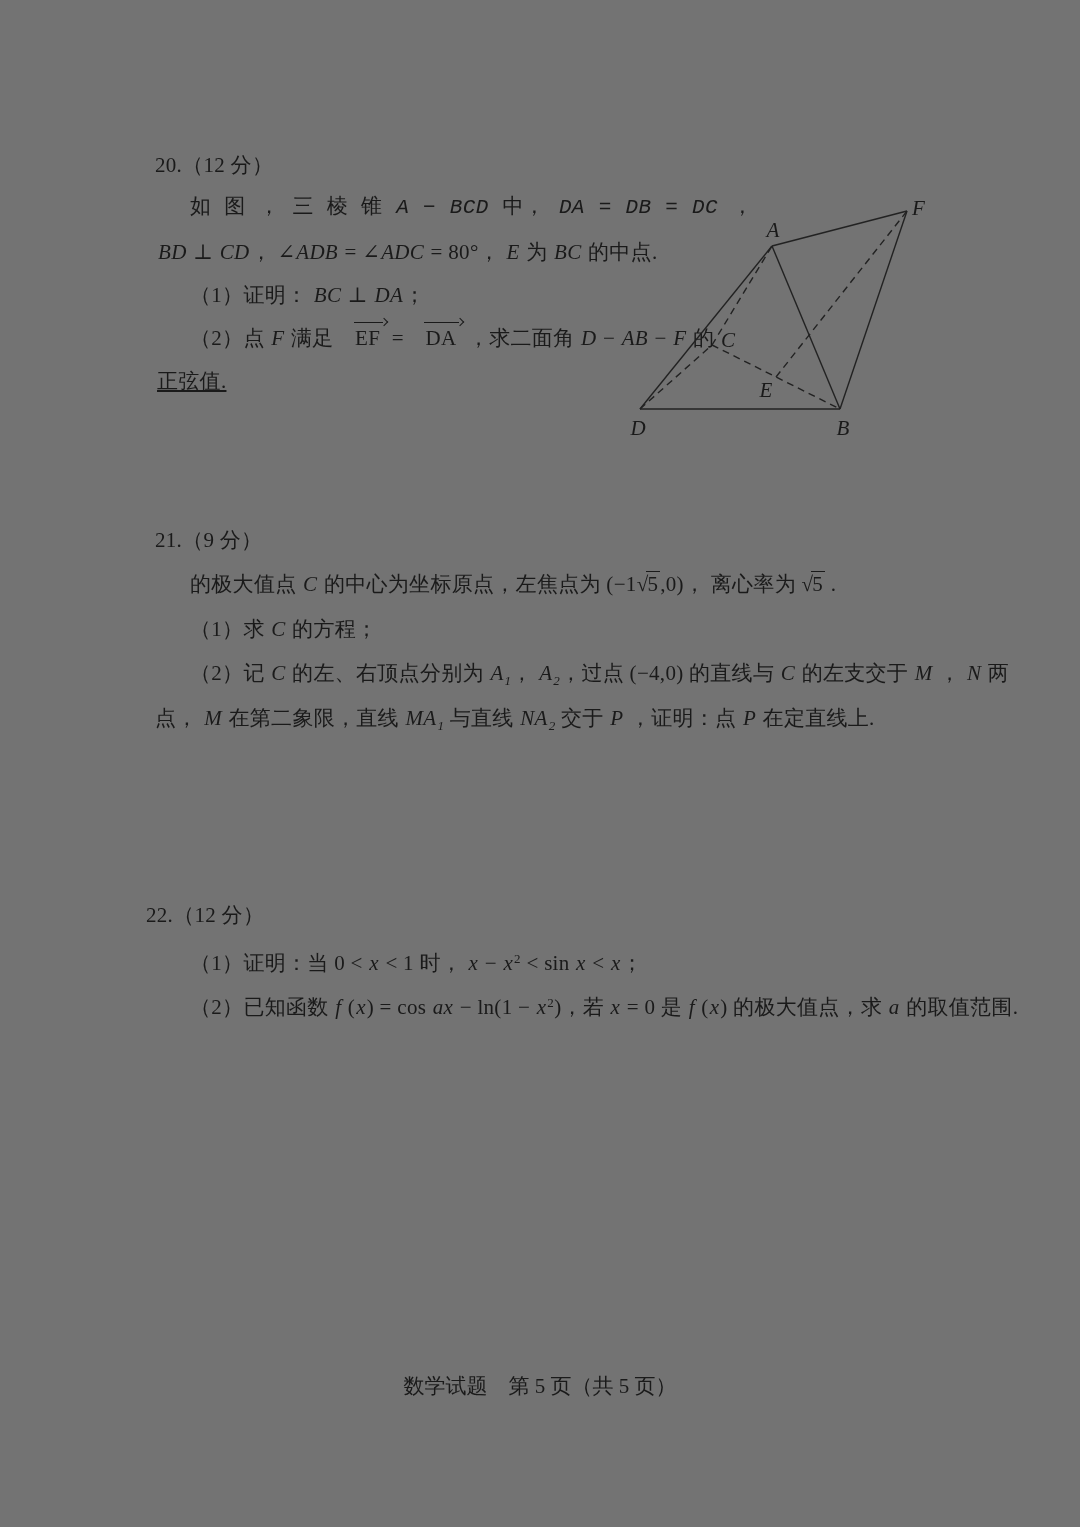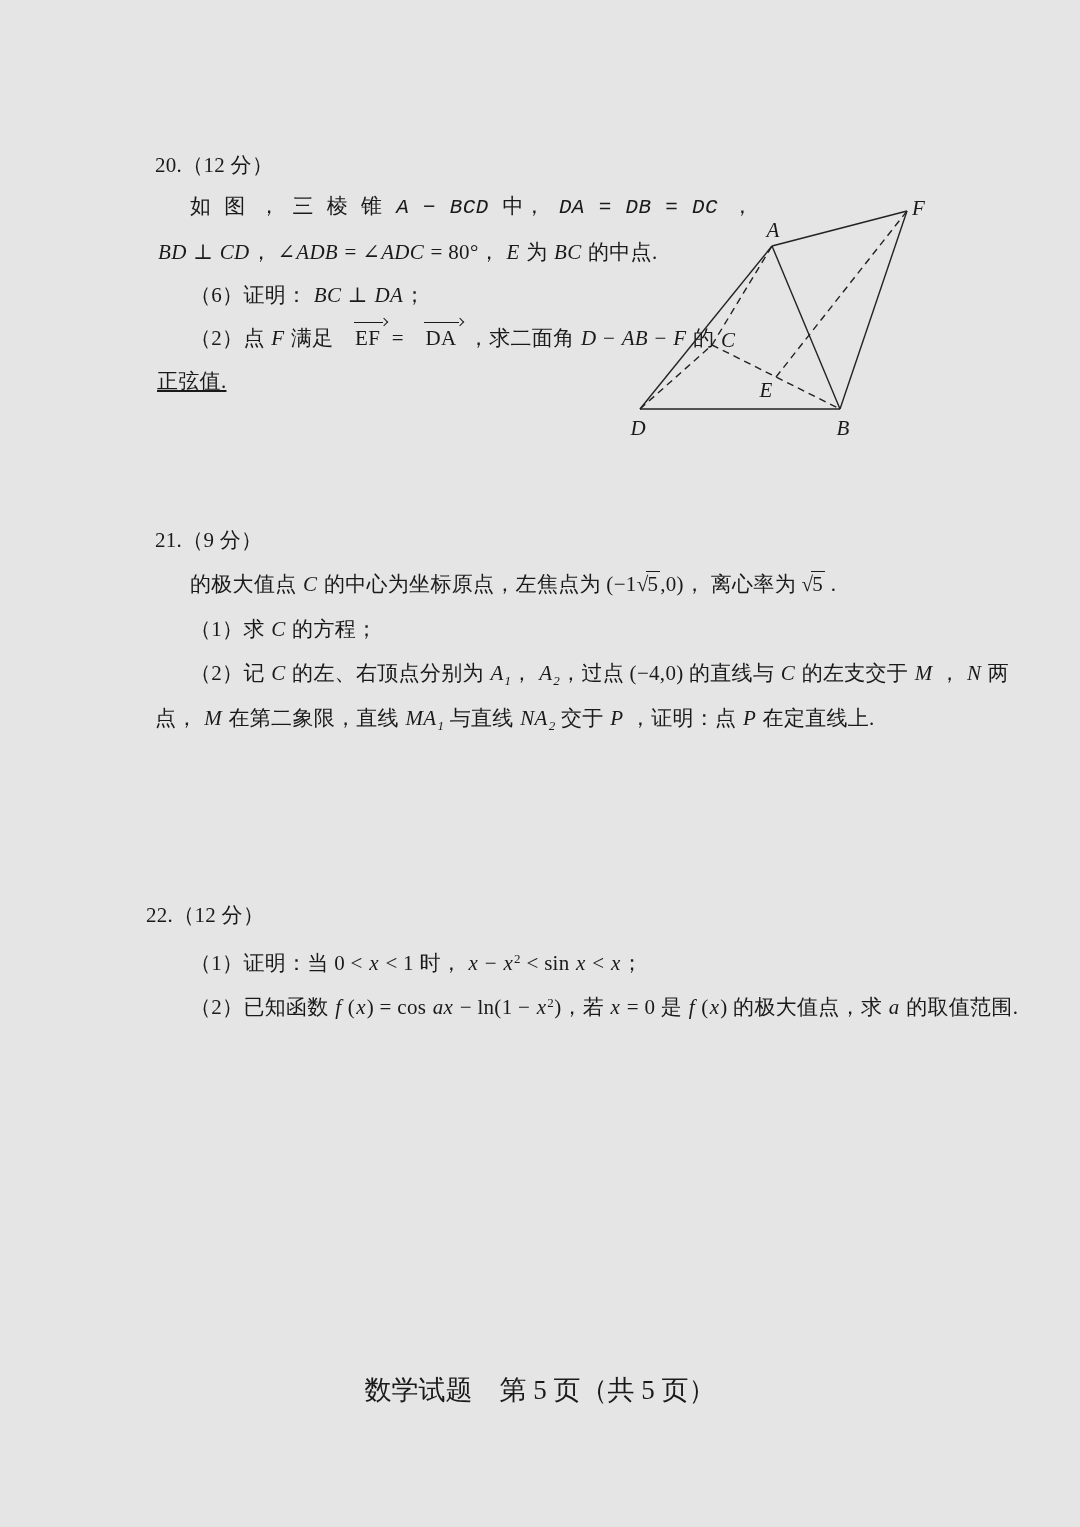--- a/index.html
+++ b/index.html
@@ -1,20 +1,20 @@
 <!DOCTYPE html>
 <html><head>
 <meta charset="utf-8">
 <style>
   html,body{margin:0;padding:0;background:#ffffff;}
   .page{
     position:relative;
     width:1080px;
     height:1527px;
-    background:#e5e5e5;
+    background:#737373;
     color:#1a1a1a;
     font-family:"Liberation Serif","DejaVu Serif","DejaVu Sans",serif;
     overflow:hidden;
   }
   .line{
     position:absolute;
     white-space:pre;
     font-size:21px;
     line-height:30px;
     letter-spacing:0.3px;
@@ -63,34 +63,34 @@
     font-style:italic;
     font-size:21px;
     fill:#1a1a1a;
   }
   .footer{
     position:absolute;
     top:1372px;
     left:0;
     width:100%;
     text-align:center;
-    font-size:27px;
+    font-size:21px;
     color:#1a1a1a;
   }
 </style>
 </head>
 <body>
 
 <div class="page">
 
   <div id="problems-layer">
       <div class="line" style="left: 155px; top: 150px;"><span class="r">20.（12 分）</span></div>
       <div class="line" style="left: 190px; top: 193px; font-family: Liberation Mono, monospace;"><span class="r">如 图 ， 三 棱 锥 </span><span class="i">A</span><span class="r"> − </span><span class="i">BCD</span><span class="r"> 中， </span><span class="i">DA</span><span class="r"> = </span><span class="i">DB</span><span class="r"> = </span><span class="i">DC</span><span class="r"> ，</span></div>
       <div class="line" style="left: 157px; top: 237px;"><span class="i">BD</span><span class="r"> ⊥ </span><span class="i">CD</span><span class="r">， ∠</span><span class="i">ADB</span><span class="r"> = ∠</span><span class="i">ADC</span><span class="r"> = 80°， </span><span class="i">E</span><span class="r"> 为 </span><span class="i">BC</span><span class="r"> 的中点.</span></div>
-      <div class="line" style="left: 190px; top: 280px;"><span class="r">（6）证明： </span><span class="i">BC</span><span class="r"> ⊥ </span><span class="i">DA</span><span class="r">；</span></div>
+      <div class="line" style="left: 190px; top: 280px;"><span class="r">（1）证明： </span><span class="i">BC</span><span class="r"> ⊥ </span><span class="i">DA</span><span class="r">；</span></div>
       <div class="line" style="left: 190px; top: 323px;"><span class="r">（2）点 </span><span class="i">F</span><span class="r"> 满足 </span><span class="vec">EF</span><span class="r"> = </span><span class="vec">DA</span><span class="r"> ，求二面角 </span><span class="i">D</span><span class="r"> − </span><span class="i">AB</span><span class="r"> − </span><span class="i">F</span><span class="r"> 的</span></div>
       <div class="line" style="left: 157px; top: 366px; text-decoration: underline;"><span class="r">正弦值.</span></div>
       <div class="line" style="left: 155px; top: 525px;"><span class="r">21.（9 分）</span></div>
       <div class="line" style="left: 190px; top: 569px;"><span class="r">的极大值点 </span><span class="i">C</span><span class="r"> 的中心为坐标原点，左焦点为 (−1</span><span class="sqrt"><span class="rad">√</span><span class="cand">5</span></span><span class="r">,0)， 离心率为 </span><span class="sqrt"><span class="rad">√</span><span class="cand">5</span></span><span class="r"> .</span></div>
       <div class="line" style="left: 190px; top: 614px;"><span class="r">（1）求 </span><span class="i">C</span><span class="r"> 的方程；</span></div>
       <div class="line" style="left: 190px; top: 658px;"><span class="r">（2）记 </span><span class="i">C</span><span class="r"> 的左、右顶点分别为 </span><span class="i">A</span><span class="sub">1</span><span class="r">， </span><span class="i">A</span><span class="sub">2</span><span class="r">，过点 (−4,0) 的直线与 </span><span class="i">C</span><span class="r"> 的左支交于 </span><span class="i">M</span><span class="r"> ， </span><span class="i">N</span><span class="r"> 两</span></div>
       <div class="line" style="left: 155px; top: 703px;"><span class="r">点， </span><span class="i">M</span><span class="r"> 在第二象限，直线 </span><span class="i">MA</span><span class="sub">1</span><span class="r"> 与直线 </span><span class="i">NA</span><span class="sub">2</span><span class="r"> 交于 </span><span class="i">P</span><span class="r"> ，证明：点 </span><span class="i">P</span><span class="r"> 在定直线上.</span></div>
       <div class="line" style="left: 146px; top: 900px;"><span class="r">22.（12 分）</span></div>
       <div class="line" style="left: 190px; top: 944px;"><span class="r">（1）证明：当 0 &lt; </span><span class="i">x</span><span class="r"> &lt; 1 时， </span><span class="i">x</span><span class="r"> − </span><span class="i">x</span><span class="sup">2</span><span class="r"> &lt; sin </span><span class="i">x</span><span class="r"> &lt; </span><span class="i">x</span><span class="r">；</span></div>
       <div class="line" style="left: 190px; top: 988px;"><span class="r">（2）已知函数 </span><span class="i">f</span><span class="r"> (</span><span class="i">x</span><span class="r">) = cos </span><span class="i">ax</span><span class="r"> − ln(1 − </span><span class="i">x</span><span class="sup">2</span><span class="r">)，若 </span><span class="i">x</span><span class="r"> = 0 是 </span><span class="i">f</span><span class="r"> (</span><span class="i">x</span><span class="r">) 的极大值点，求 </span><span class="i">a</span><span class="r"> 的取值范围.</span></div>

